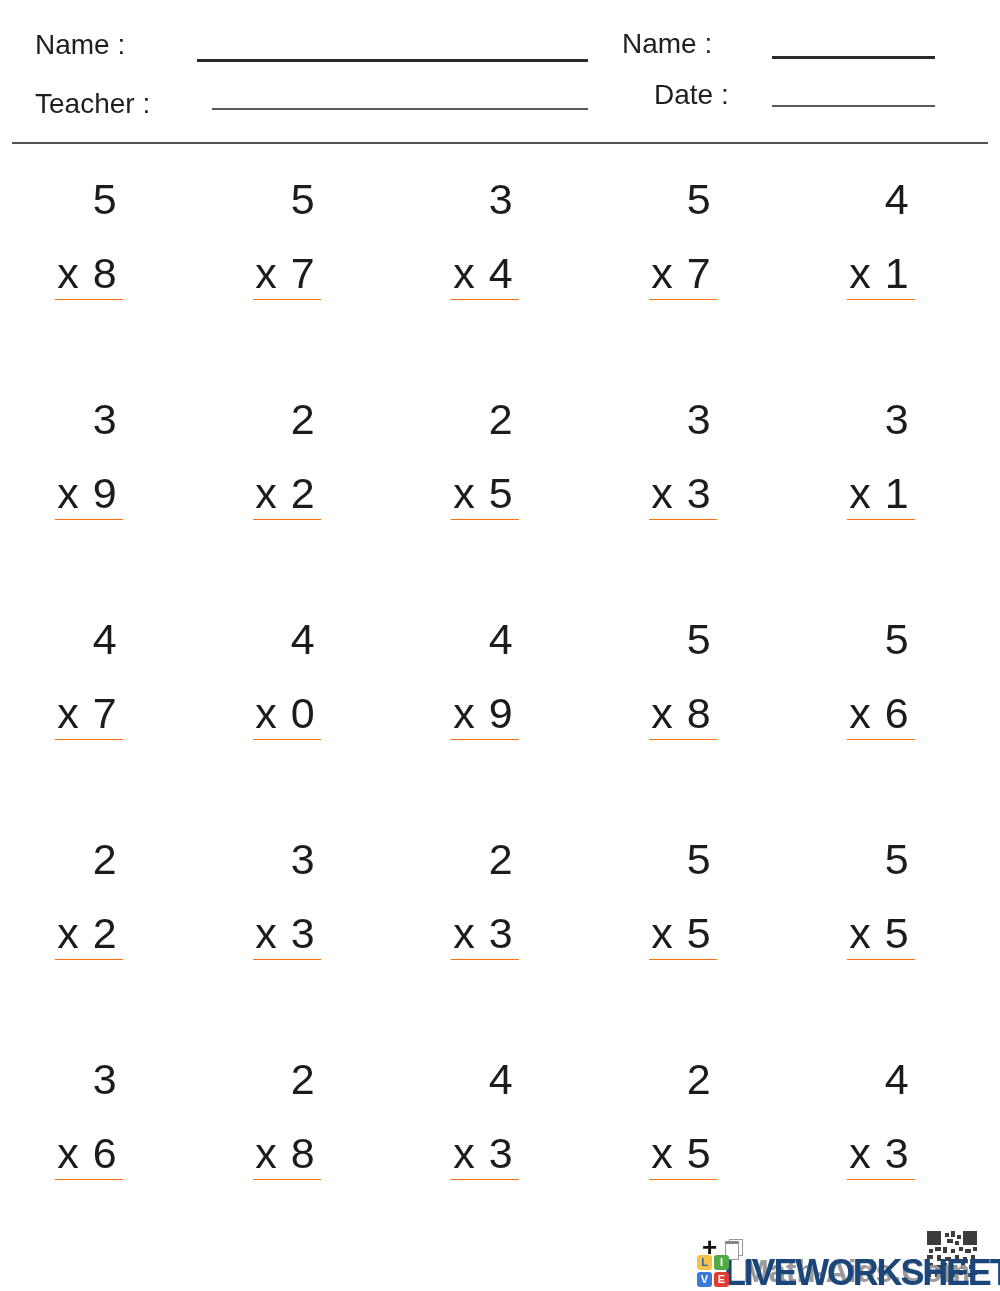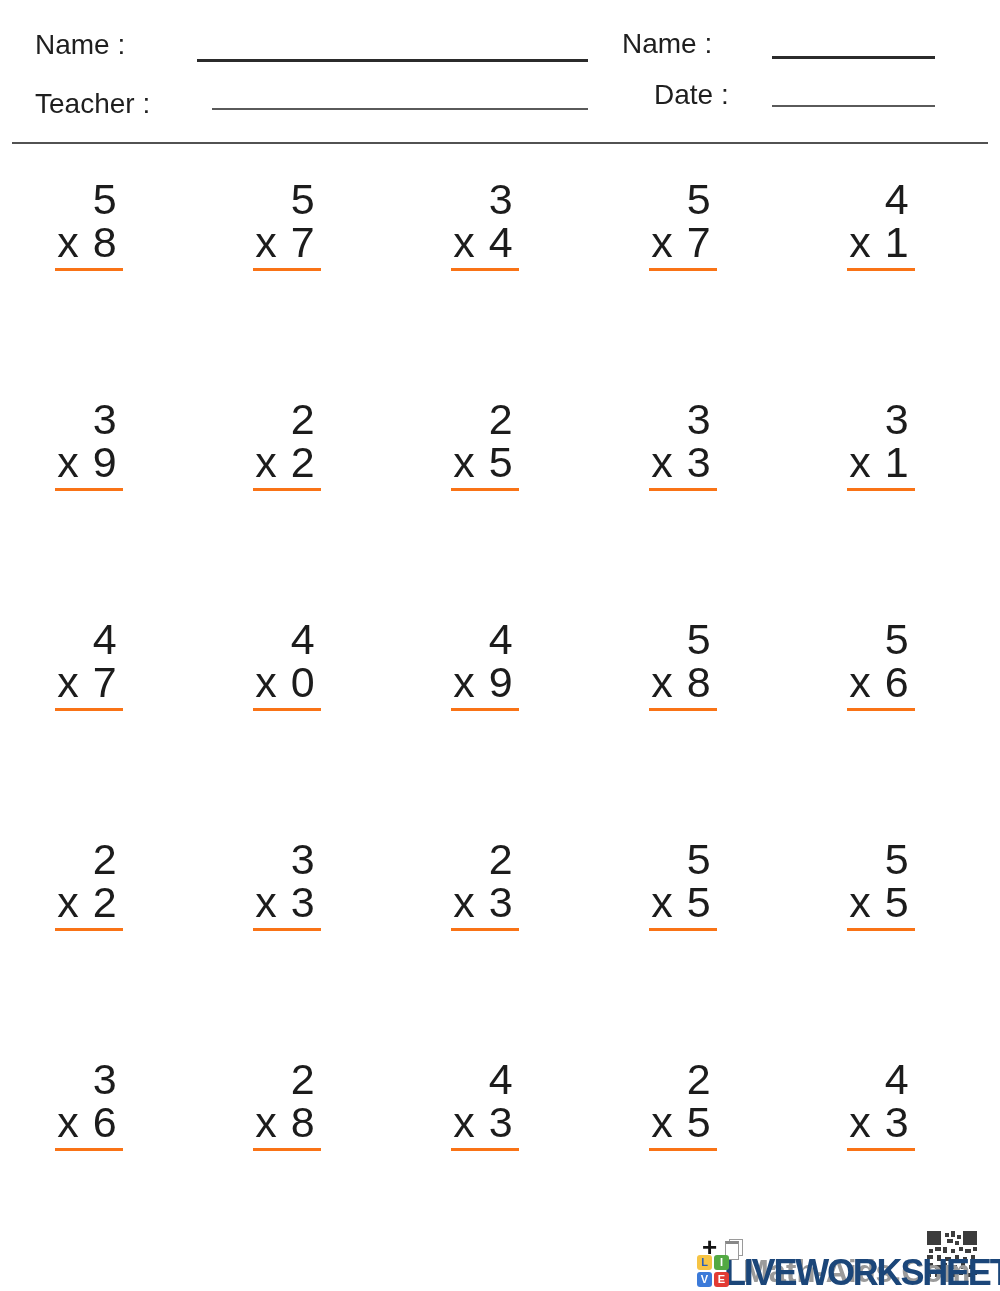--- a/index.html
+++ b/index.html
@@ -22,22 +22,23 @@
   .divider{position:absolute;left:12px;top:142px;width:976px;border-top:2px solid #525252;}
   
   .grid{
     position:absolute;left:-10px;top:173px;width:990px;
     display:grid;grid-template-columns:repeat(5,198px);grid-auto-rows:220px;
   }
   .cell{display:flex;justify-content:center;align-items:flex-start;padding-top:5px;}
   .problem{font-size:43px;line-height:1;color:#1c1c1c;text-align:right;}
   .p-top{padding-right:6px;padding-left:2px;}
   .p-bottom{
-    padding:0 6px 4px 2px;border-bottom:3px solid #f97316;
+    padding:0 6px 4px 2px;border-bottom:1px solid #f97316;
     white-space:nowrap;
+    margin-top:31px;
   }
   .op{margin-right:14px;}
   .answer-area{height:46px;width:100%;}
   
   .qr{position:absolute;left:927px;top:1231px;width:50px;height:50px;z-index:1;}
   .watermark{
     position:absolute;left:743px;top:1254px;z-index:2;
     font-size:31px;font-weight:700;color:#9b9b9b;white-space:nowrap;
   }
   .brand{

